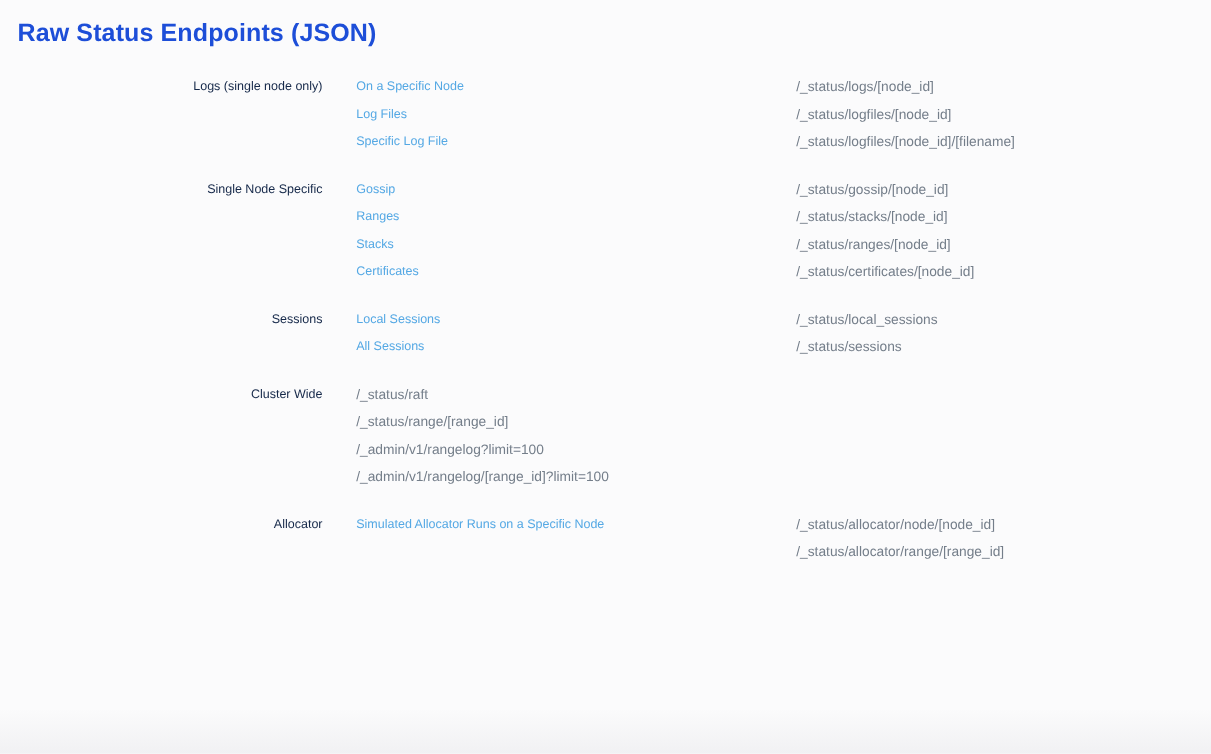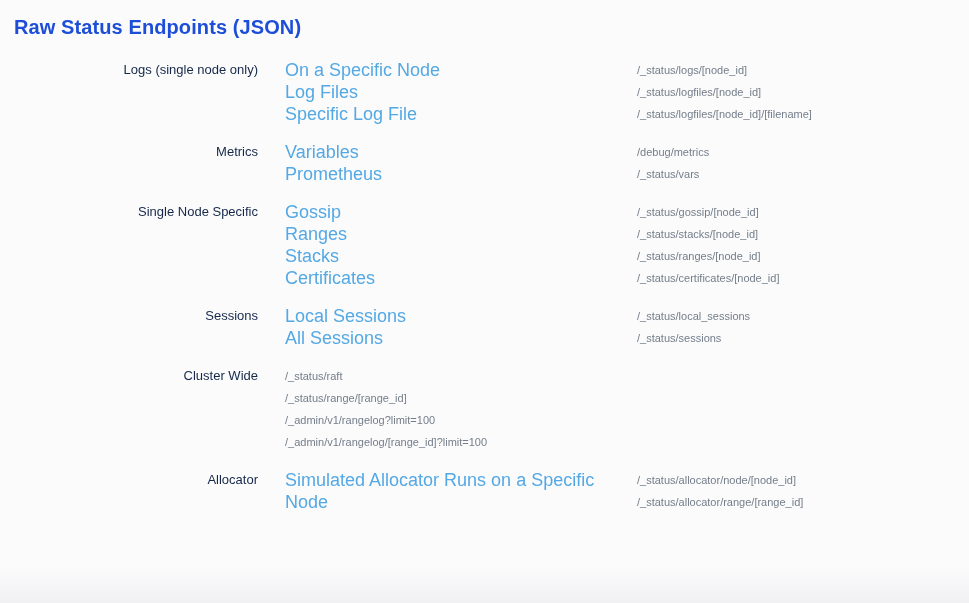--- a/index.html
+++ b/index.html
@@ -23,30 +23,30 @@
     margin-top: 19px;
   }
   .group {
     display: grid;
     grid-template-columns: 285px 352px auto;
     margin-bottom: 16px;
   }
   .cat {
     text-align: right;
     padding-right: 27px;
-    font-size: 13px;
+    font-size: 10px;
     line-height: 22px;
     color: #152849;
   }
   .links, .paths {
     display: flex;
     flex-direction: column;
   }
   .link {
-    font-size: 18px;
+    font-size: 10px;
     line-height: 22px;
     color: #54a8e4;
     text-decoration: none;
     cursor: pointer;
     align-self: flex-start;
   }
   .path {
     font-size: 11px;
     line-height: 22px;
     color: #747e8a;
@@ -62,31 +62,20 @@
       <div class="cat">Logs (single node only)</div>
       <div class="links">
         <a class="link">On a Specific Node</a>
         <a class="link">Log Files</a>
         <a class="link">Specific Log File</a>
       </div>
       <div class="paths">
         <div class="path">/_status/logs/[node_id]</div>
         <div class="path">/_status/logfiles/[node_id]</div>
         <div class="path">/_status/logfiles/[node_id]/[filename]</div>
-      </div>
-    </div>
-    <div class="group">
-      <div class="cat">Metrics</div>
-      <div class="links">
-        <a class="link">Variables</a>
-        <a class="link">Prometheus</a>
-      </div>
-      <div class="paths">
-        <div class="path">/debug/metrics</div>
-        <div class="path">/_status/vars</div>
       </div>
     </div>
     <div class="group">
       <div class="cat">Single Node Specific</div>
       <div class="links">
         <a class="link">Gossip</a>
         <a class="link">Ranges</a>
         <a class="link">Stacks</a>
         <a class="link">Certificates</a>
       </div>

